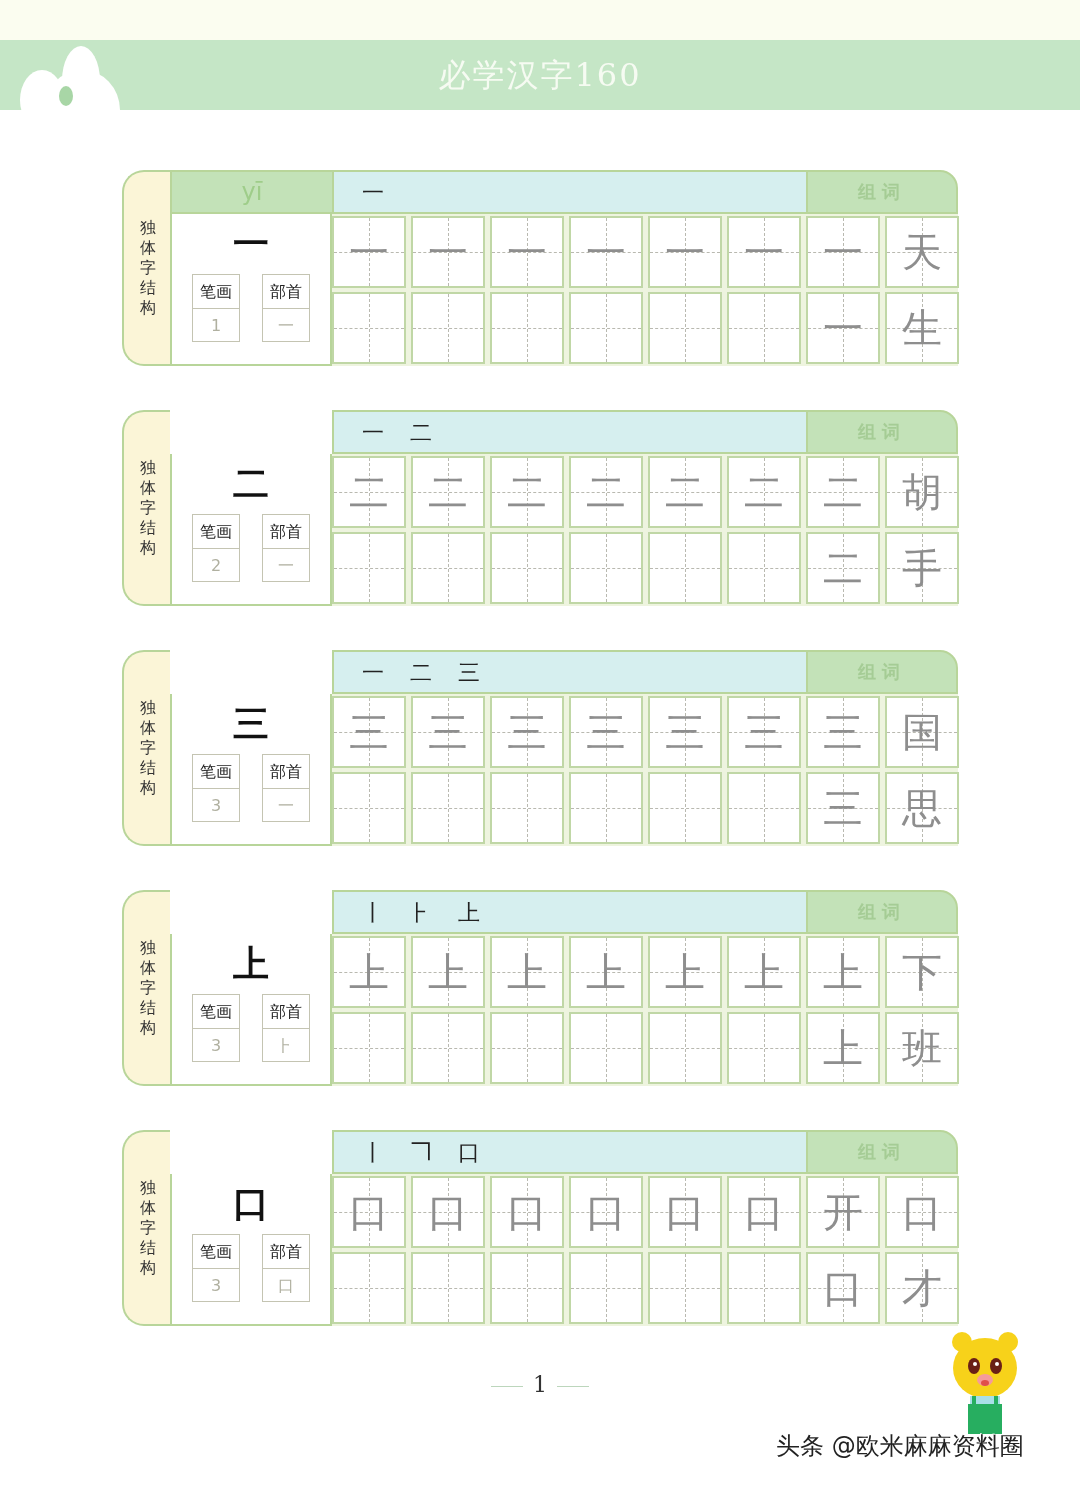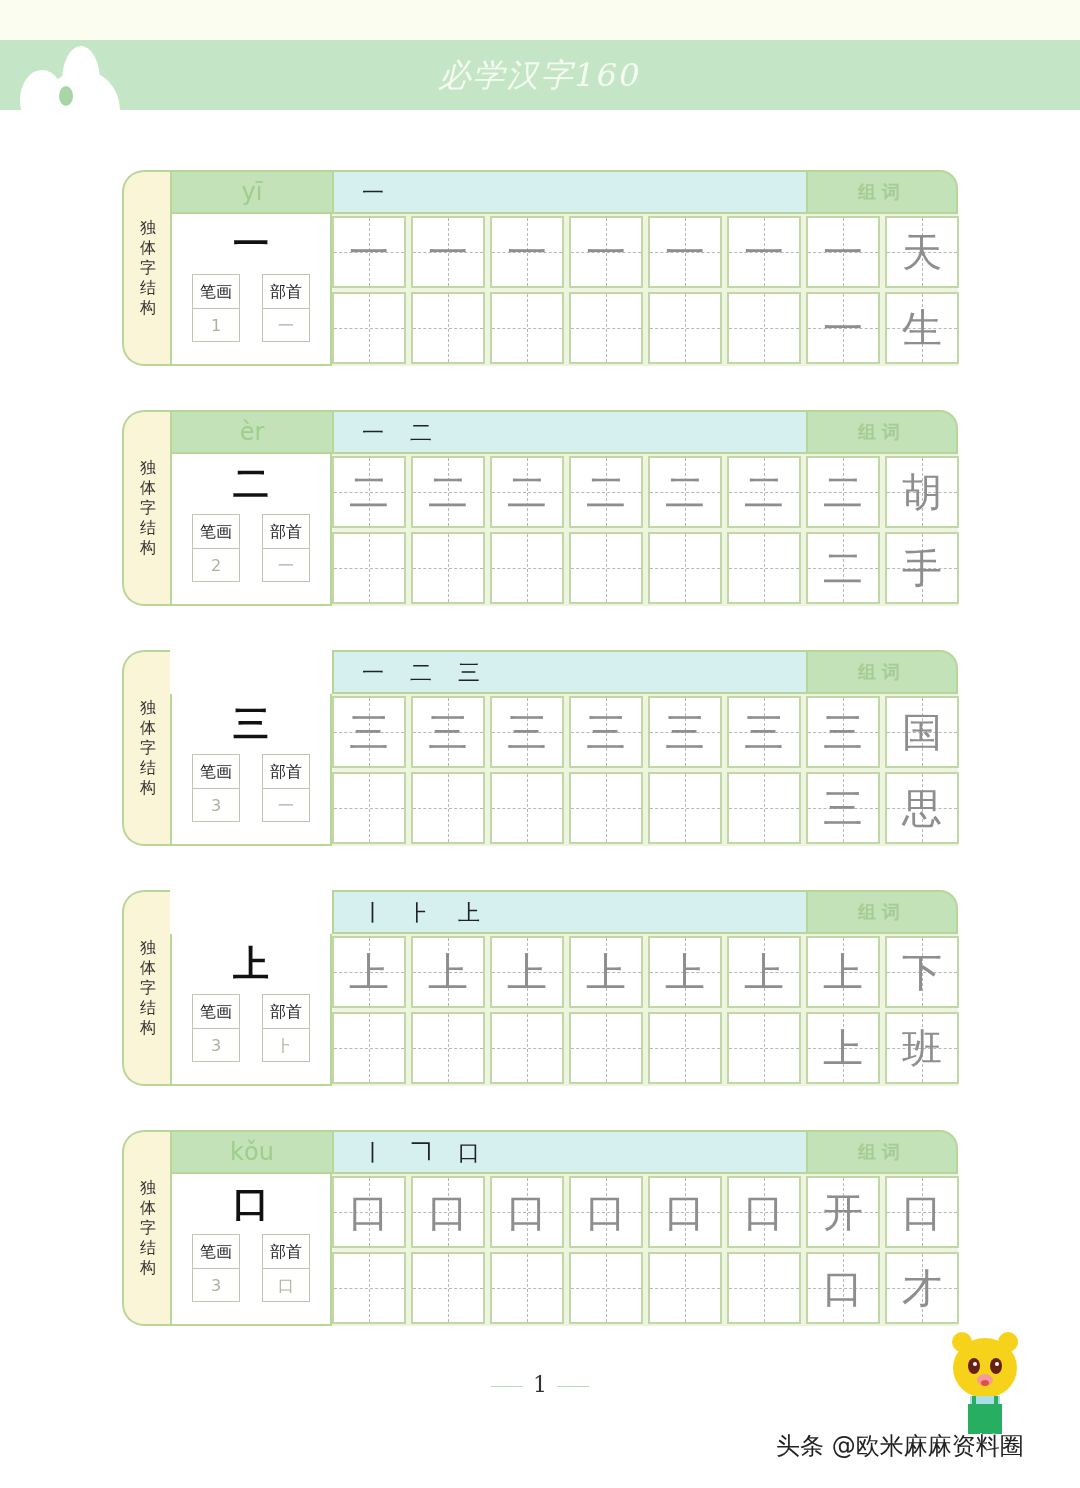--- a/index.html
+++ b/index.html
@@ -1,20 +1,20 @@
 <!DOCTYPE html>
 <html><head>
 <meta charset="utf-8">
 <style>
   * { box-sizing: border-box; margin: 0; padding: 0; }
   html, body { width: 1080px; height: 1488px; background: #ffffff; overflow: hidden; }
   body { position: relative; font-family: "DejaVu Serif", serif; color: #222; }
 
   .top-strip { position: absolute; left: 0; top: 0; width: 1080px; height: 40px; background: #fbfdf0; }
-  .banner { position: absolute; left: 0; top: 40px; width: 1080px; height: 70px; background: #c5e6c6; font-style: italic; }
+  .banner { position: absolute; left: 0; top: 40px; width: 1080px; height: 70px; background: #c5e6c6; }
   .banner-title { position: absolute; left: 0; right: 0; top: 14px; text-align: center;
     font-family: "DejaVu Serif", serif; font-size: 32px; color: #f6fbf2; letter-spacing: 2px; }
   .cloud { position: absolute; background: #fff; border-radius: 50%; }
   .cloud-dot { position: absolute; left: 59px; top: 86px; width: 14px; height: 20px; border-radius: 50%; background: #a8d6a6; }
 
   .card { position: absolute; left: 122px; width: 836px; height: 196px; }
   .side { position: absolute; left: 0; top: 0; width: 48px; height: 196px; background: #fbf5d7;
     border: 2px solid #b8d59a; border-right: none; border-radius: 22px 0 0 22px; }
   .side-text { position: absolute; left: 0; width: 48px; top: 46px; text-align: center;
     font-size: 16px; line-height: 20px; color: #333; }
@@ -134,21 +134,20 @@
     <div class="side">
       <div class="side-text">
           <div>独</div>
           <div>体</div>
           <div>字</div>
           <div>结</div>
           <div>构</div>
         </div>
     </div>
     <div class="main">
-      <div class="py-cell">èr</div>
       <div class="order-bar">
         <span style="left:28px">一</span>
           <span style="left:76px">二</span>
       </div>
       <div class="zuci">组词</div>
       <div class="info">
         <div class="big-char">二</div>
         <div class="mini" style="left:20px">
           <div class="h">笔画</div>
           <div class="v">2</div>
@@ -338,21 +337,20 @@
     <div class="side">
       <div class="side-text">
           <div>独</div>
           <div>体</div>
           <div>字</div>
           <div>结</div>
           <div>构</div>
         </div>
     </div>
     <div class="main">
-      <div class="py-cell">kǒu</div>
       <div class="order-bar">
         <span style="left:28px">丨</span>
           <span style="left:76px">𠃍</span>
           <span style="left:124px">口</span>
       </div>
       <div class="zuci">组词</div>
       <div class="info">
         <div class="big-char">口</div>
         <div class="mini" style="left:20px">
           <div class="h">笔画</div>

